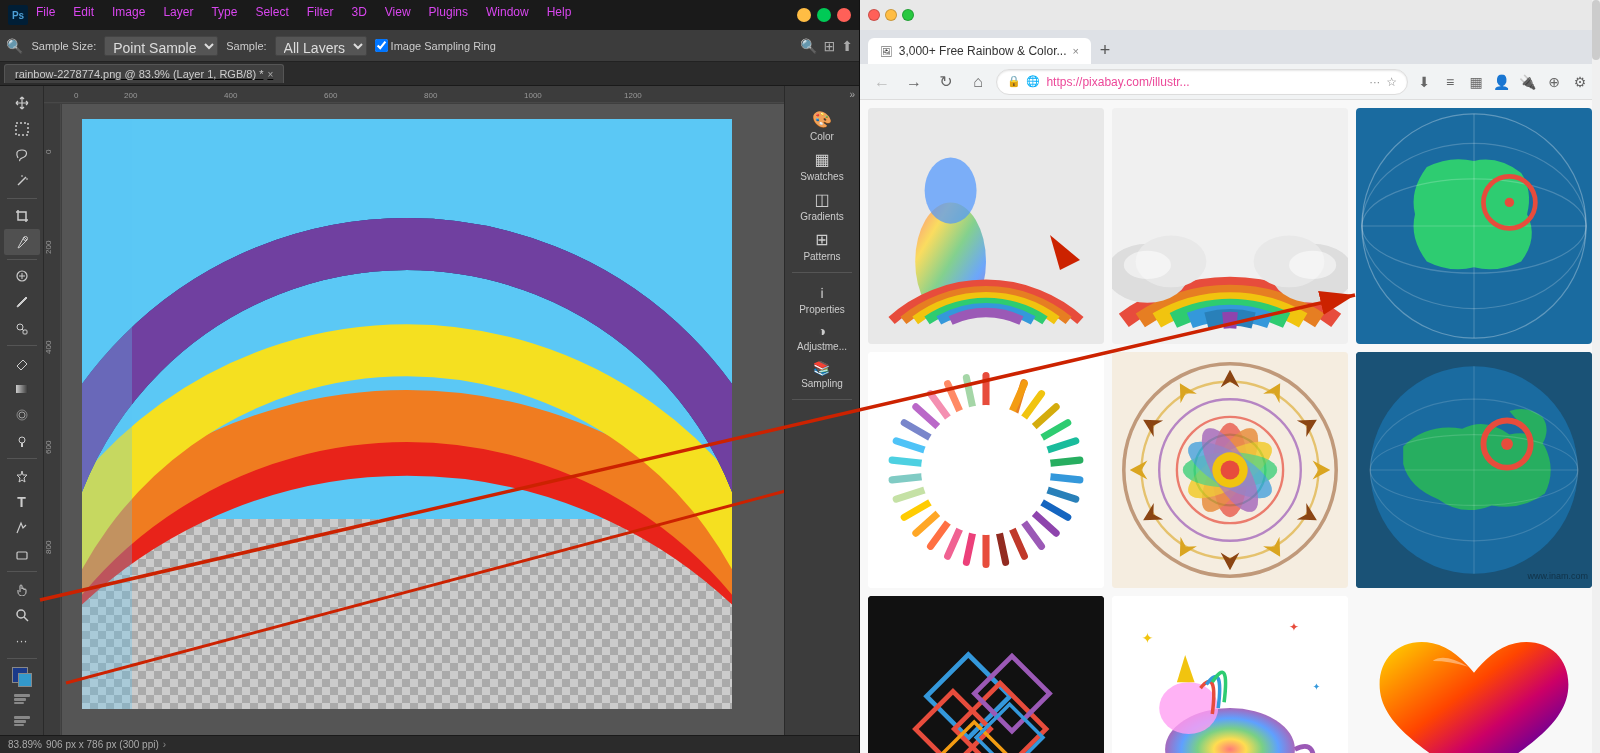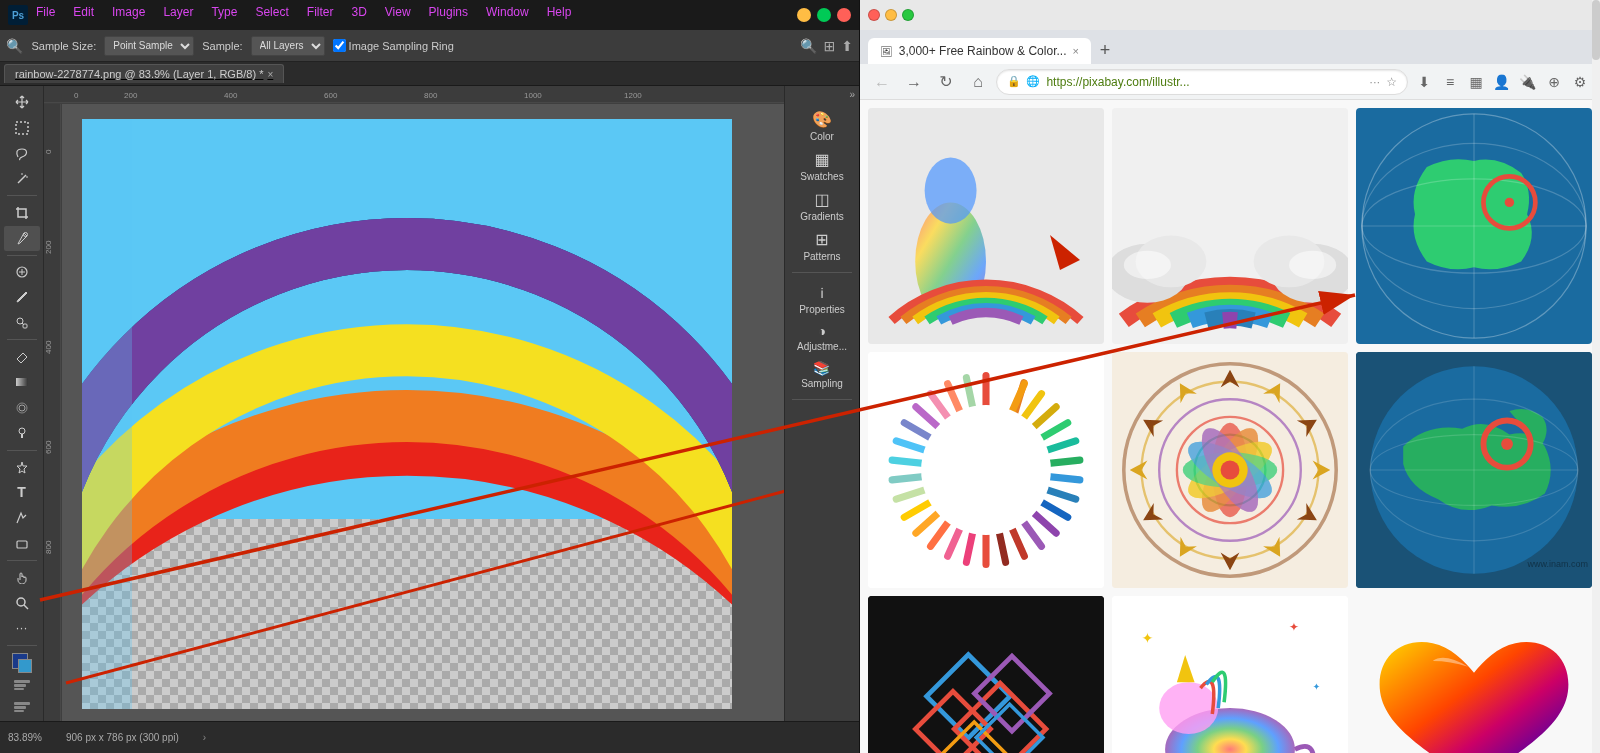--- a/index.html
+++ b/index.html
@@ -51,21 +51,21 @@
       align-items: center;
       padding: 0 6px;
       gap: 8px;
       border-bottom: 1px solid #222;
       flex-shrink: 0;
     }
     .options-icon { color: #aaa; font-size: 14px; }
     .options-label { color: #ccc; font-size: 11px; }
     .options-select {
       background: #555; border: 1px solid #444; color: #ddd;
-      padding: 2px 4px; font-size: 10px; border-radius: 2px; height: 20px;
+      padding: 2px 4px; font-size: 14px; border-radius: 2px; height: 20px;
     }
     .options-checkbox-label { color: #ccc; font-size: 11px; display: flex; align-items: center; gap: 3px; }
     .options-icons-right { margin-left: auto; display: flex; gap: 6px; color: #aaa; font-size: 16px; }
 
     
     #ps-tabbar {
       height: 24px;
       background: #2b2b2b;
       display: flex;
       align-items: center;
@@ -120,30 +120,30 @@
 
     
     #ps-canvas-area {
       flex: 1;
       background: #404040;
       position: relative;
       overflow: hidden;
     }
 
     #ps-status {
-      height: 32px;
+      height: 18px;
       background: #2b2b2b;
       color: #aaa;
       font-size: 10px;
       display: flex;
       align-items: center;
       padding: 0 8px;
       border-top: 1px solid #1a1a1a;
       flex-shrink: 0;
-      gap: 24px;
+      gap: 4px;
     }
 
     
     #ps-panels {
       width: 75px;
       background: #3c3c3c;
       display: flex;
       flex-direction: column;
       border-left: 1px solid #2a2a2a;
       flex-shrink: 0;
@@ -246,21 +246,21 @@
       border: 1px solid #ddd;
       border-radius: 14px;
       display: flex; align-items: center;
       padding: 0 10px;
       gap: 6px;
       font-size: 12px;
       color: #333;
       box-shadow: inset 0 1px 2px rgba(0,0,0,0.1);
     }
     .url-icon { font-size: 11px; color: #888; }
-    .url-text { flex: 1; color: #4d7c0f; overflow: hidden; white-space: nowrap; text-overflow: ellipsis; font-size: 12px; }
+    .url-text { flex: 1; color: #ec4899; overflow: hidden; white-space: nowrap; text-overflow: ellipsis; font-size: 12px; }
     .toolbar-icons { display: flex; gap: 2px; }
     .toolbar-icon-btn { width: 24px; height: 24px; background: transparent; border: none; color: #666; cursor: pointer; border-radius: 3px; display: flex; align-items: center; justify-content: center; font-size: 14px; }
 
     #browser-content {
       flex: 1;
       background: #f8f8f8;
       overflow-y: auto;
       position: relative;
     }
 
@@ -288,21 +288,21 @@
     .scrollbar-thumb {
       width: 8px; height: 60px;
       background: #ccc;
       border-radius: 4px;
       position: absolute;
       top: 0;
     }
 
     .watermark {
       position: absolute;
-      bottom: 19px; right: 4px;
+      bottom: 7px; right: 4px;
       font-size: 9px; color: rgba(0,0,0,0.4);
     }
 
   </style>
 </head>
 <body>
 
 <div id="ps-window">
 
   <div id="ps-titlebar">

